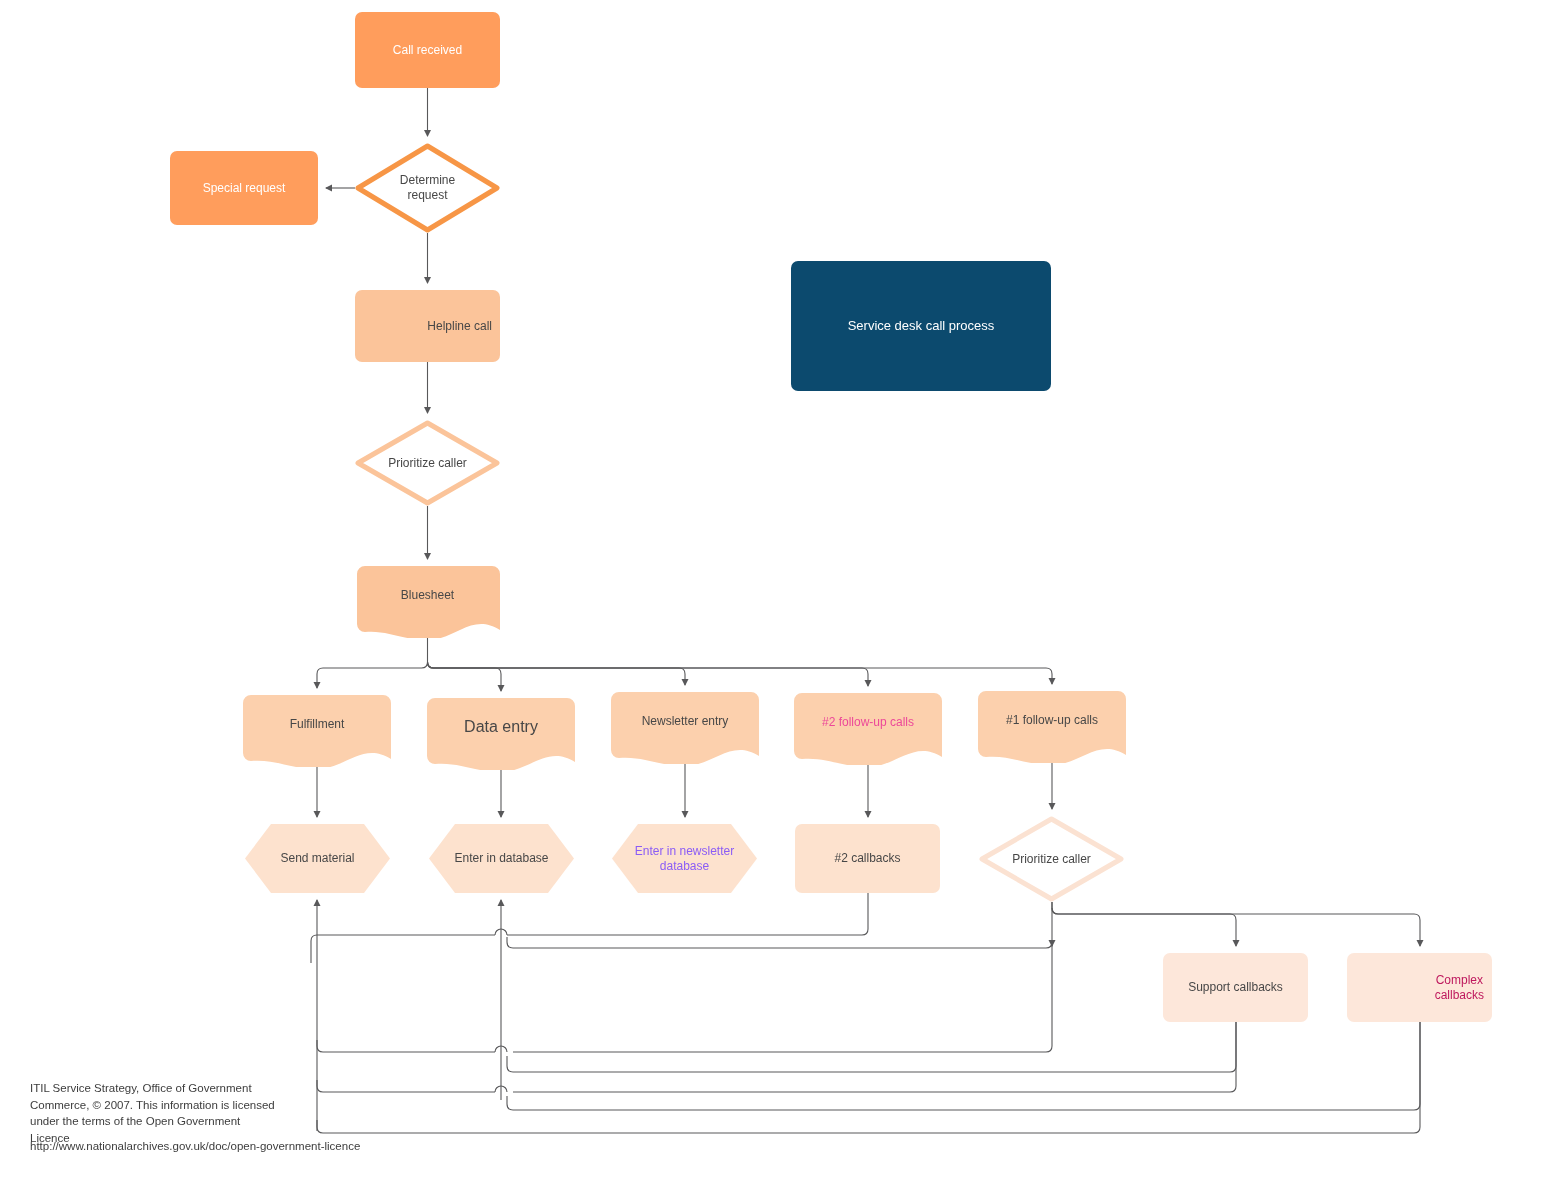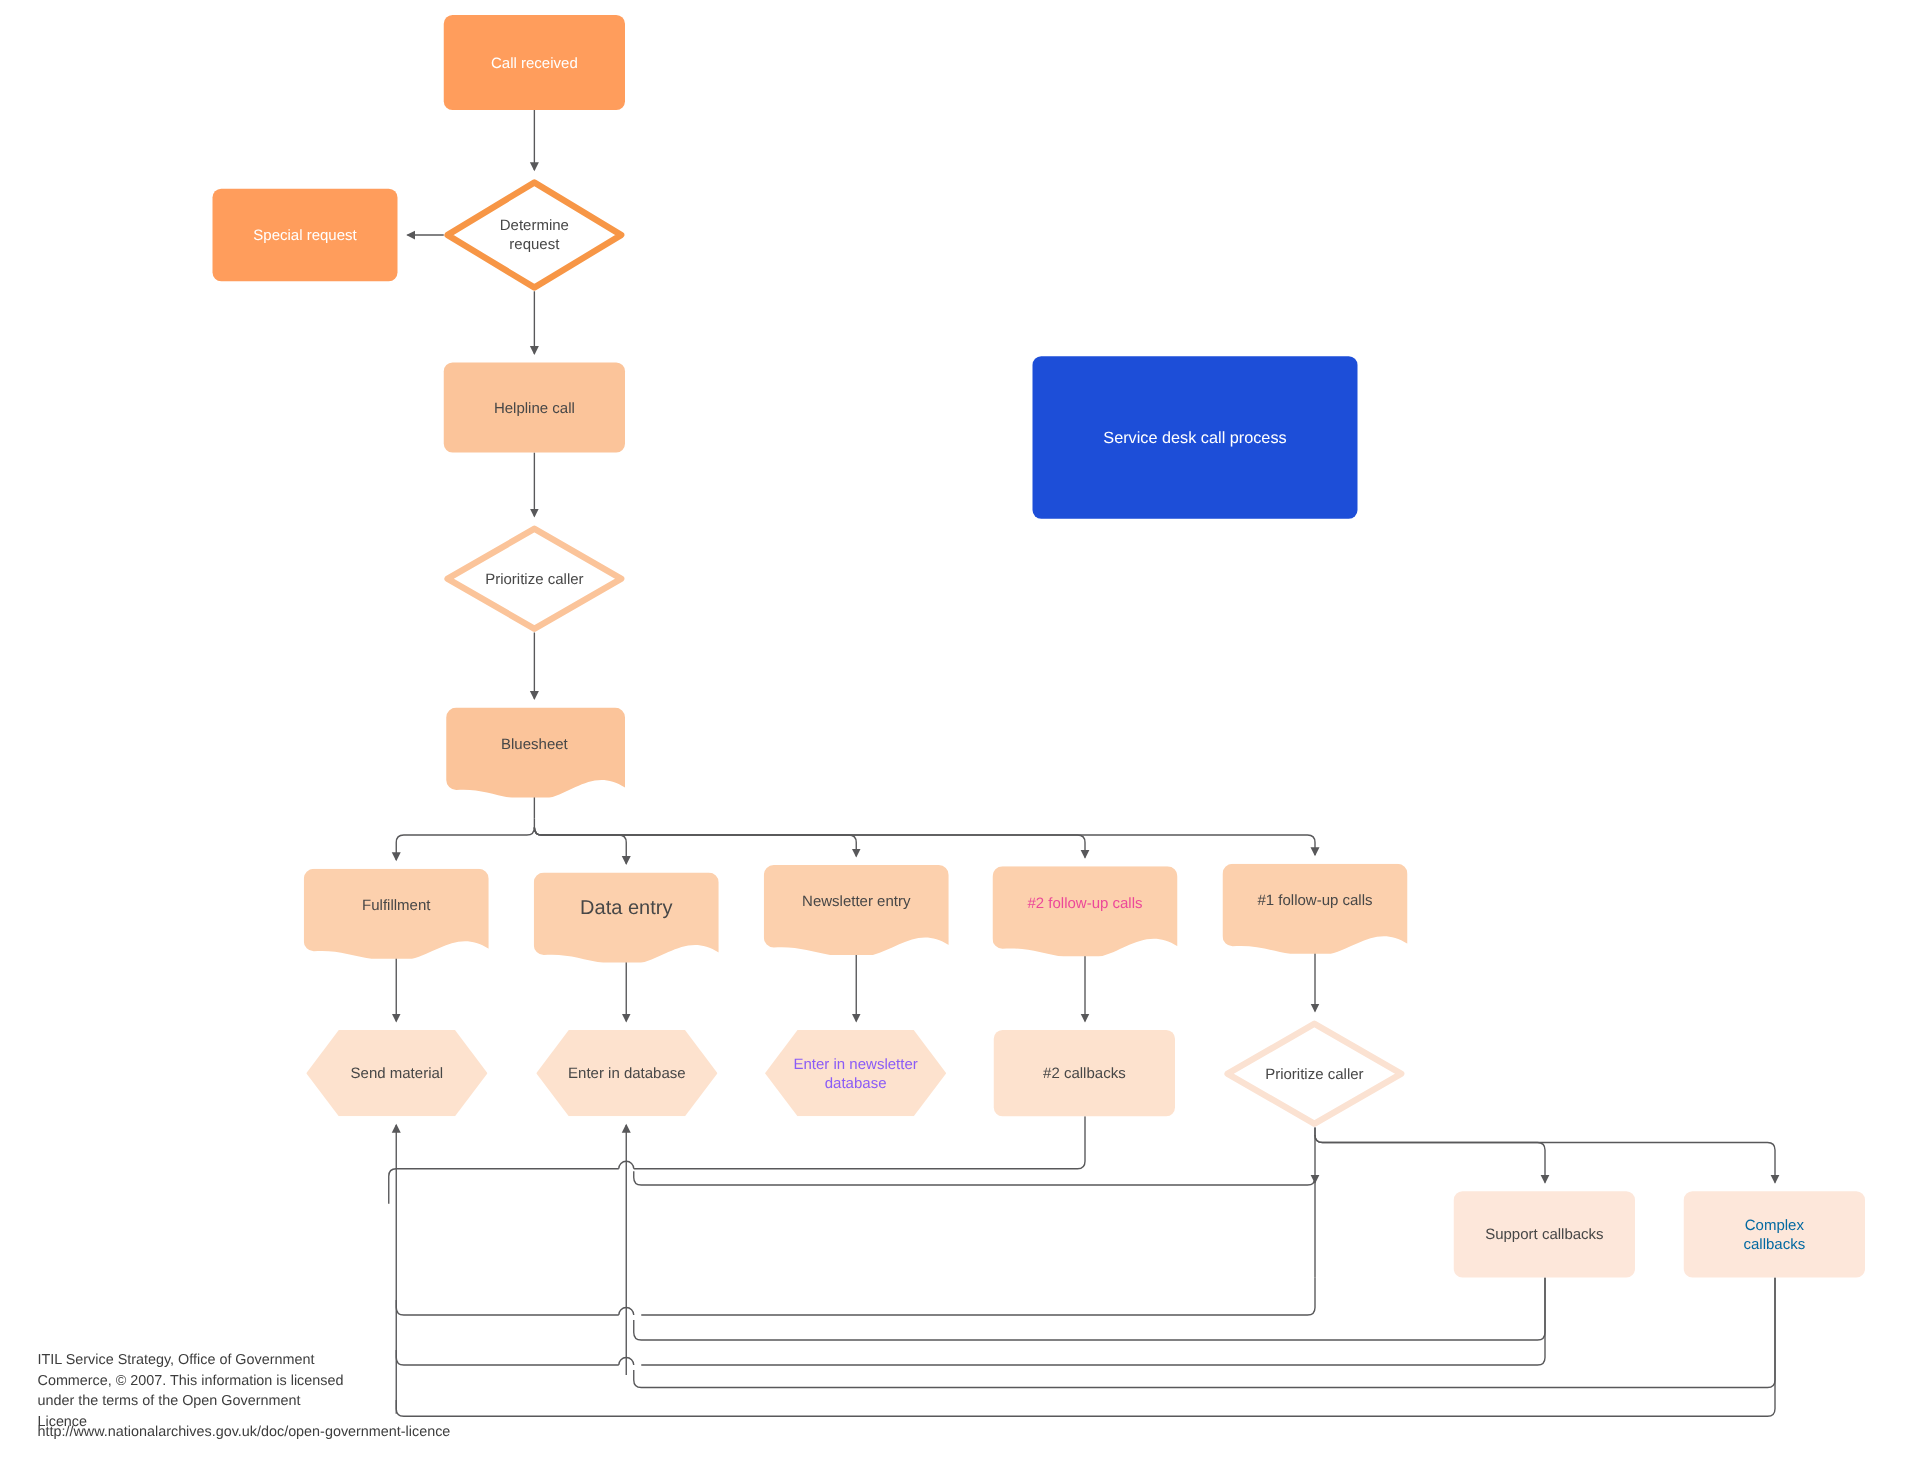--- a/index.html
+++ b/index.html
@@ -141,21 +141,21 @@
       <polygon points="72.5,3 142,45 72.5,87 3,45" fill="#ffffff" stroke="#F79646" stroke-width="5" stroke-linejoin="round"></polygon>
     </svg>
     <span class="lbl">Determine
 request</span>
   </div>
 
   <div class="node rrect" style="left:170px;top:151px;width:148px;height:74px;background:#FF9D5C;color:#ffffff;font-size:12px;">
     <span class="lbl">Special request</span>
   </div>
 
-  <div class="node rrect" style="left:355px;top:290px;width:145px;height:72px;background:#FBC49A;color:#474747;font-size:12px;">
+  <div class="node rrect" style="left:355px;top:290px;width:145px;height:72px;background:#FBC49A;color:#474747;font-size:12px;justify-content:flex-end;">
     <span class="lbl">Helpline call</span>
   </div>
 
   <div class="node diamond" style="left:355px;top:420px;width:145px;height:86px;color:#474747;font-size:12px;">
     <svg class="shapebg" viewBox="0 0 145 86" preserveAspectRatio="none">
       <polygon points="72.5,3 142,43 72.5,83 3,43" fill="#ffffff" stroke="#FBC49A" stroke-width="5" stroke-linejoin="round"></polygon>
     </svg>
     <span class="lbl">Prioritize caller</span>
   </div>
 
@@ -232,26 +232,26 @@
       <polygon points="72.5,3 142,43 72.5,83 3,43" fill="#ffffff" stroke="#FBE2D2" stroke-width="5" stroke-linejoin="round"></polygon>
     </svg>
     <span class="lbl">Prioritize caller</span>
   </div>
 
 
   <div class="node rrect" style="left:1163px;top:953px;width:145px;height:69px;background:#FDE7DA;color:#474747;font-size:12px;">
     <span class="lbl">Support callbacks</span>
   </div>
 
-  <div class="node rrect" style="left:1347px;top:953px;width:145px;height:69px;background:#FDE7DA;color:#0369a1;font-size:12px;">
+  <div class="node rrect" style="left:1347px;top:953px;width:145px;height:69px;background:#FDE7DA;color:#be185d;font-size:12px;justify-content:flex-end;">
     <span class="lbl">Complex
 callbacks</span>
   </div>
 
-  <div class="node rrect" style="left:826px;top:261px;width:260px;height:130px;background:#1d4ed8;color:#ffffff;font-size:13px;margin-top:24px;">
+  <div class="node rrect" style="left:791px;top:261px;width:260px;height:130px;background:#0c4a6e;color:#ffffff;font-size:13px;">
     <span class="lbl">Service desk call process</span>
   </div>
 
   <div class="credit" style="left:30px;top:1080px;width:300px;">ITIL Service Strategy, Office of Government
 Commerce, © 2007. This information is licensed
 under the terms of the Open Government
 Licence</div>
   <div class="credit-url" style="left:30px;top:1140px;">http://www.nationalarchives.gov.uk/doc/open-government-licence</div>
 
 </div>

